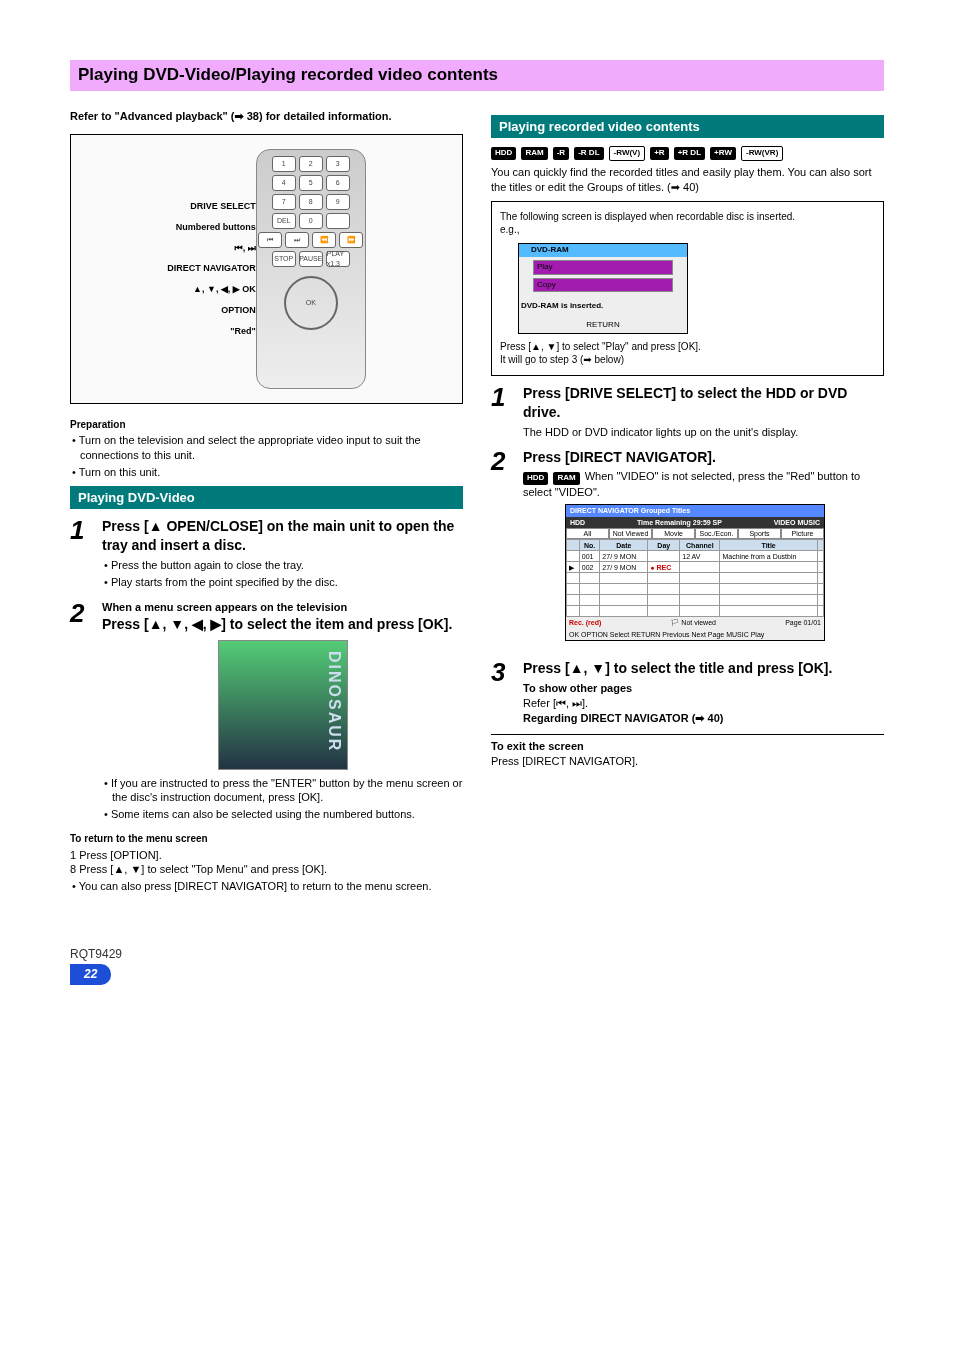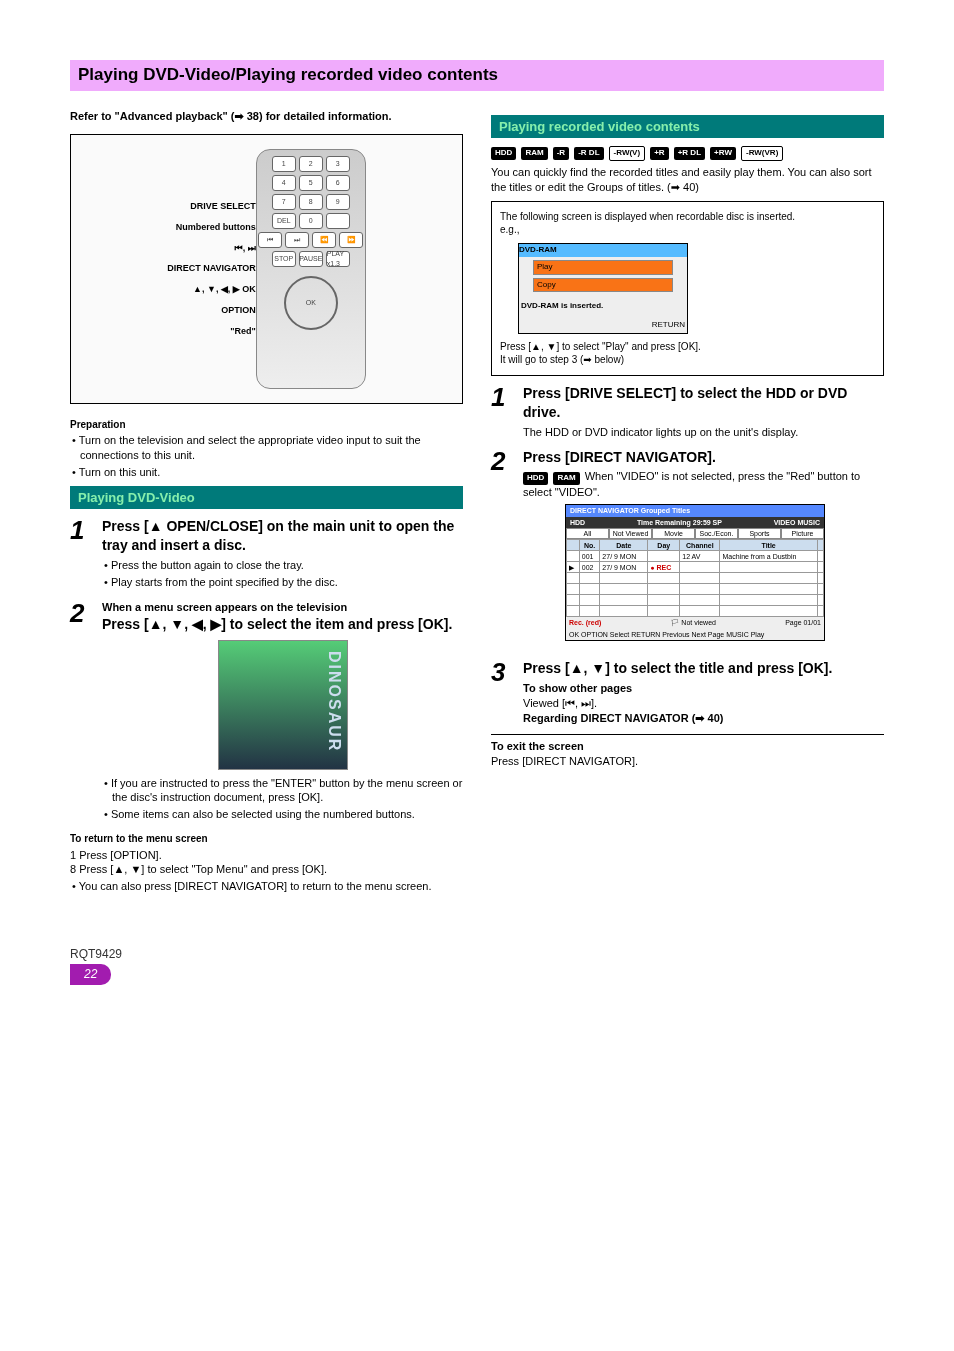--- a/index.html
+++ b/index.html
@@ -7,47 +7,47 @@
   .page { padding:60px 70px; }
   .title-bar { background:#f0abfc; padding:4px 8px; font-size:17px; font-weight:bold; margin-bottom:18px; }
   .columns { display:flex; gap:28px; }
   .col { flex:1; }
   .ref { font-weight:bold; margin-bottom:6px; }
   .remote-box { border:1px solid #000; padding:10px; margin:10px 0 14px 0; display:flex; gap:0; align-items:center; justify-content:center; height:270px; background:#fafafa;}
   .remote-labels { font-size:9px; font-weight:bold; line-height:2.3; text-align:right; }
   .remote-graphic { width:110px; height:240px; border:1px solid #888; border-radius:14px; background:linear-gradient(#ccc,#eee); display:flex; flex-direction:column; align-items:center; padding:6px; font-size:7px; color:#444; }
   .remote-row { display:flex; gap:3px; margin-bottom:3px; }
   .rb { width:24px; height:16px; border:1px solid #666; border-radius:3px; background:#fff; display:flex; align-items:center; justify-content:center; font-size:7px; }
-  .section-head { background:#007a7a; color:#86efac; font-weight:bold; padding:3px 8px; font-size:13px; margin:6px 0; }
+  .section-head { background:#007a7a; color:#ffffff; font-weight:bold; padding:3px 8px; font-size:13px; margin:6px 0; }
   .step { display:flex; gap:10px; margin:8px 0; }
   .step-num { font-size:26px; font-weight:bold; font-style:italic; line-height:1; min-width:22px; }
   .step-body { flex:1; }
   .step-title { font-size:14px; font-weight:bold; margin-bottom:3px; }
   .bullet { padding-left:10px; text-indent:-8px; margin:2px 0; }
   .bold { font-weight:bold; }
   .small-head { font-weight:bold; font-size:10px; margin:6px 0 2px 0; }
   .dvd-img { width:130px; height:130px; margin:6px auto; border:1px solid #888; background:linear-gradient(#5c7,#234); display:block; position:relative; }
   .dvd-img::after{content:"DINOSAUR"; position:absolute; right:2px; top:10px; writing-mode:vertical-rl; font-size:16px; font-weight:bold; color:#cde; letter-spacing:2px;}
   .badges { margin:2px 0 4px 0; }
   .badge { display:inline-block; color:#fff; background:#000; font-size:8px; font-weight:bold; padding:1px 4px; margin-right:2px; border-radius:2px; }
   .badge.lt { background:#fff; color:#000; border:1px solid #000; }
   .inset-box { border:1px solid #000; padding:8px; margin:6px 0; font-size:10px; }
   .dvdram-panel { border:1px solid #000; width:170px; margin:6px 0 6px 18px; font-size:8px; background:#eee;}
-  .dvdram-panel .hdr{background:#5bf; font-weight:bold; padding:1px 0;}
-  .dvdram-panel .itm{border:1px solid #888; margin:3px 14px; padding:1px 3px; background:#f97316;}
+  .dvdram-panel .hdr{background:#5bf; font-weight:bold; padding:1px 12px;}
+  .dvdram-panel .itm{border:1px solid #888; margin:3px 14px; padding:1px 3px; background:#a21caf;}
   .dvdram-panel .msg{padding:6px 2px; font-weight:bold;}
   .navgrid { border:1px solid #000; width:260px; font-size:7px; background:#eee; margin:4px 0 10px 42px;}
   .navgrid .top{background:#58f; color:#fff; font-weight:bold; padding:1px 4px; display:flex; justify-content:space-between;}
   .navgrid .tabs{display:flex;}
   .navgrid .tabs div{flex:1; border:1px solid #888; background:#fff; text-align:center;}
   .navgrid table{width:100%; border-collapse:collapse;}
   .navgrid td,.navgrid th{border:1px solid #999; padding:0 2px; height:11px; background:#fff;}
   .navgrid th{background:#cde;}
   .pagefoot { margin-top:50px; }
-  .pagefoot .tab { display:inline-block; background:#a21caf; color:#fff; font-style:italic; font-weight:normal; padding:2px 14px; border-radius:0 10px 10px 0; font-size:12px; }
+  .pagefoot .tab { display:inline-block; background:#1d4ed8; color:#fff; font-style:italic; font-weight:bold; padding:2px 14px; border-radius:0 10px 10px 0; font-size:12px; }
   .rqt { font-size:12px; color:#333; margin-bottom:2px; }
   hr.exit { border:none; border-top:1px solid #000; margin:8px 0 4px 0;}
 </style>
 </head>
 <body>
 
 <div class="page">
   <div class="title-bar">Playing DVD-Video/Playing recorded video contents</div>
 
   <div class="columns">
@@ -149,21 +149,21 @@
       <div>You can quickly find the recorded titles and easily play them. You can also sort the titles or edit the Groups of titles. (➡ 40)</div>
 
       <div class="inset-box">
         <div>The following screen is displayed when recordable disc is inserted.</div>
         <div>e.g.,</div>
         <div class="dvdram-panel">
           <div class="hdr">DVD-RAM</div>
           <div class="itm">Play</div>
           <div class="itm">Copy</div>
           <div class="msg">DVD-RAM is inserted.</div>
-          <div style="text-align:right;padding:2px;">RETURN</div>
+          <div style="text-align:center;padding:2px;">RETURN</div>
         </div>
         <div>Press [▲, ▼] to select "Play" and press [OK].</div>
         <div>It will go to step 3 (➡ below)</div>
       </div>
 
       <div class="step">
         <div class="step-num">1</div>
         <div class="step-body">
           <div class="step-title">Press [DRIVE SELECT] to select the HDD or DVD drive.</div>
           <div>The HDD or DVD indicator lights up on the unit's display.</div>
@@ -272,21 +272,21 @@
             <div style="padding:1px 3px;">OK   OPTION   Select   RETURN   Previous   Next   Page   MUSIC   Play</div>
           </div>
         </div>
       </div>
 
       <div class="step">
         <div class="step-num">3</div>
         <div class="step-body">
           <div class="step-title">Press [▲, ▼] to select the title and press [OK].</div>
           <div class="bold">To show other pages</div>
-          <div>Viewed [⏮, ⏭].</div>
+          <div>Refer [⏮, ⏭].</div>
           <div class="bold">Regarding DIRECT NAVIGATOR (➡ 40)</div>
         </div>
       </div>
 
       <hr class="exit">
       <div class="bold">To exit the screen</div>
       <div>Press [DIRECT NAVIGATOR].</div>
     </div>
   </div>
 

